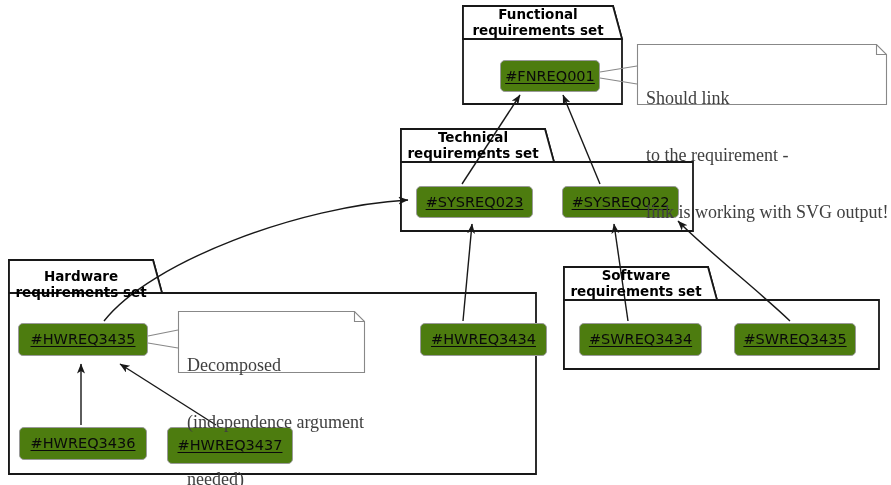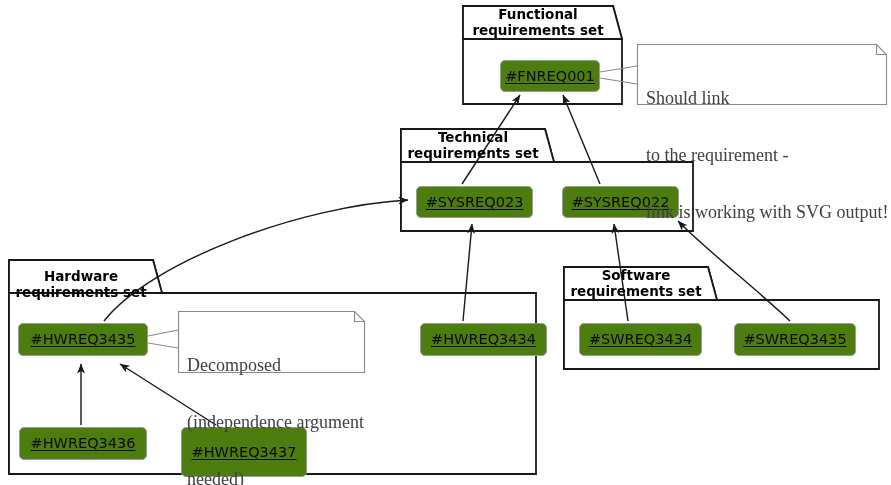--- a/index.html
+++ b/index.html
@@ -127,21 +127,21 @@
   </div>
   <div class="req" style="left:18px;top:323px;width:130px;height:33px;">
     <span>#HWREQ3435</span>
   </div>
   <div class="req" style="left:420px;top:323px;width:127px;height:33px;">
     <span>#HWREQ3434</span>
   </div>
   <div class="req" style="left:19px;top:427px;width:128px;height:33px;">
     <span>#HWREQ3436</span>
   </div>
-  <div class="req" style="left:181px;top:427px;width:126px;height:50px;">
+  <div class="req" style="left:167px;top:427px;width:126px;height:37px;">
     <span>#HWREQ3437</span>
   </div>
   <div class="req" style="left:579px;top:323px;width:123px;height:33px;">
     <span>#SWREQ3434</span>
   </div>
   <div class="req" style="left:734px;top:323px;width:122px;height:33px;">
     <span>#SWREQ3435</span>
   </div>
 
   <div class="pkg-title" style="left:463px;top:6px;width:150px;">

